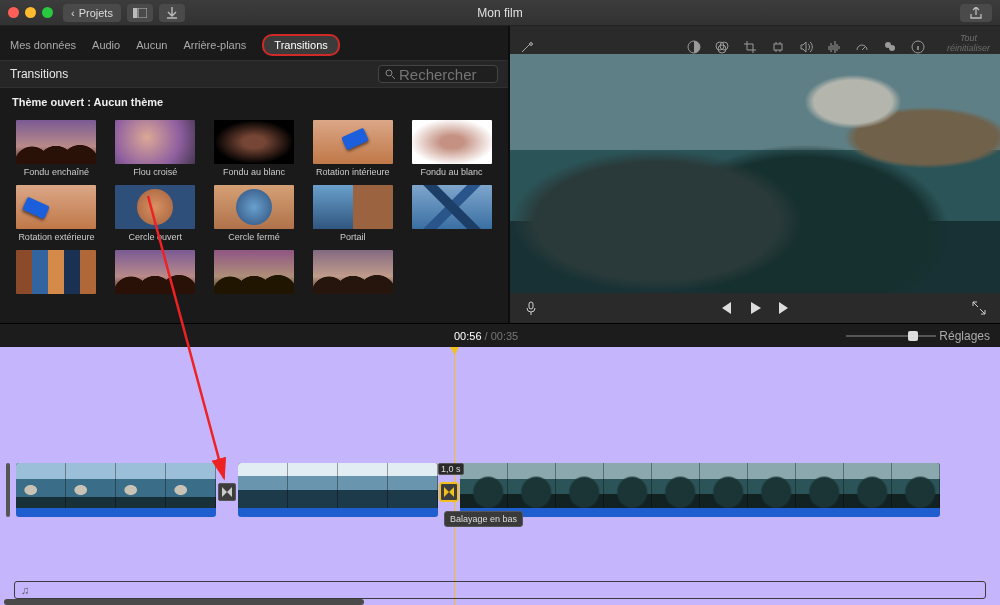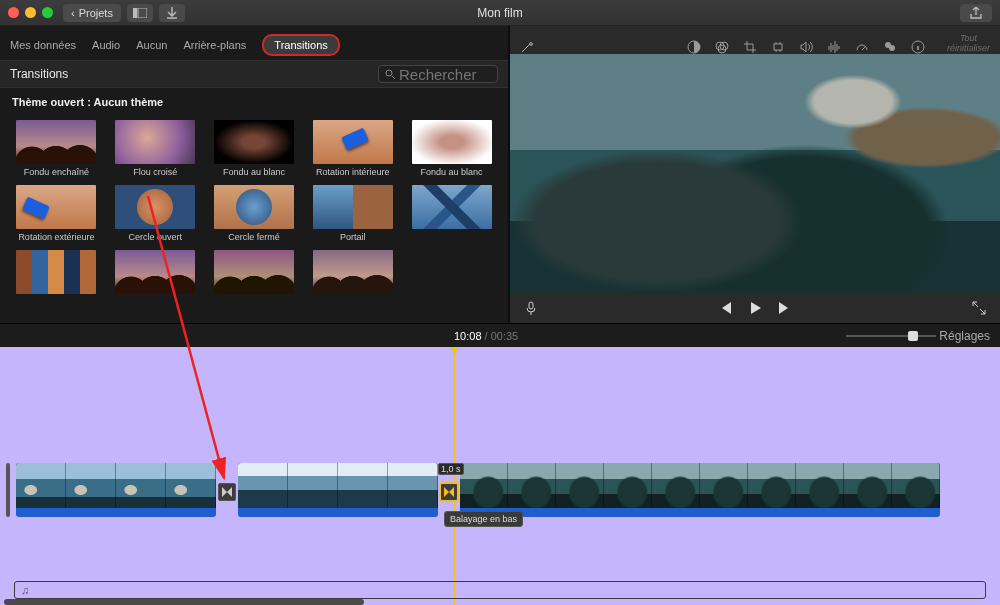--- a/index.html
+++ b/index.html
@@ -331,21 +331,21 @@
         <svg width="14" height="14" viewBox="0 0 14 14">
             <path d="M1 5V1h4M13 9v4H9M1 1l5 5M13 13L8 8" stroke="#cfcfcf" fill="none"></path>
           </svg>
       </span>
     </div>
   </div>
 </div>
 
 <div class="timecode-bar">
   <span class="timecode">
-    <span>10:08</span><span class="total"> / </span><span class="total">00:35</span>
+    <span>00:56</span><span class="total"> / </span><span class="total">00:35</span>
   </span>
   <div class="zoom-slider"></div>
   <span class="reglages">Réglages</span>
 </div>
 
 <div class="timeline">
   <div class="playhead"></div>
 
   <div class="clip-edge"></div>
 

